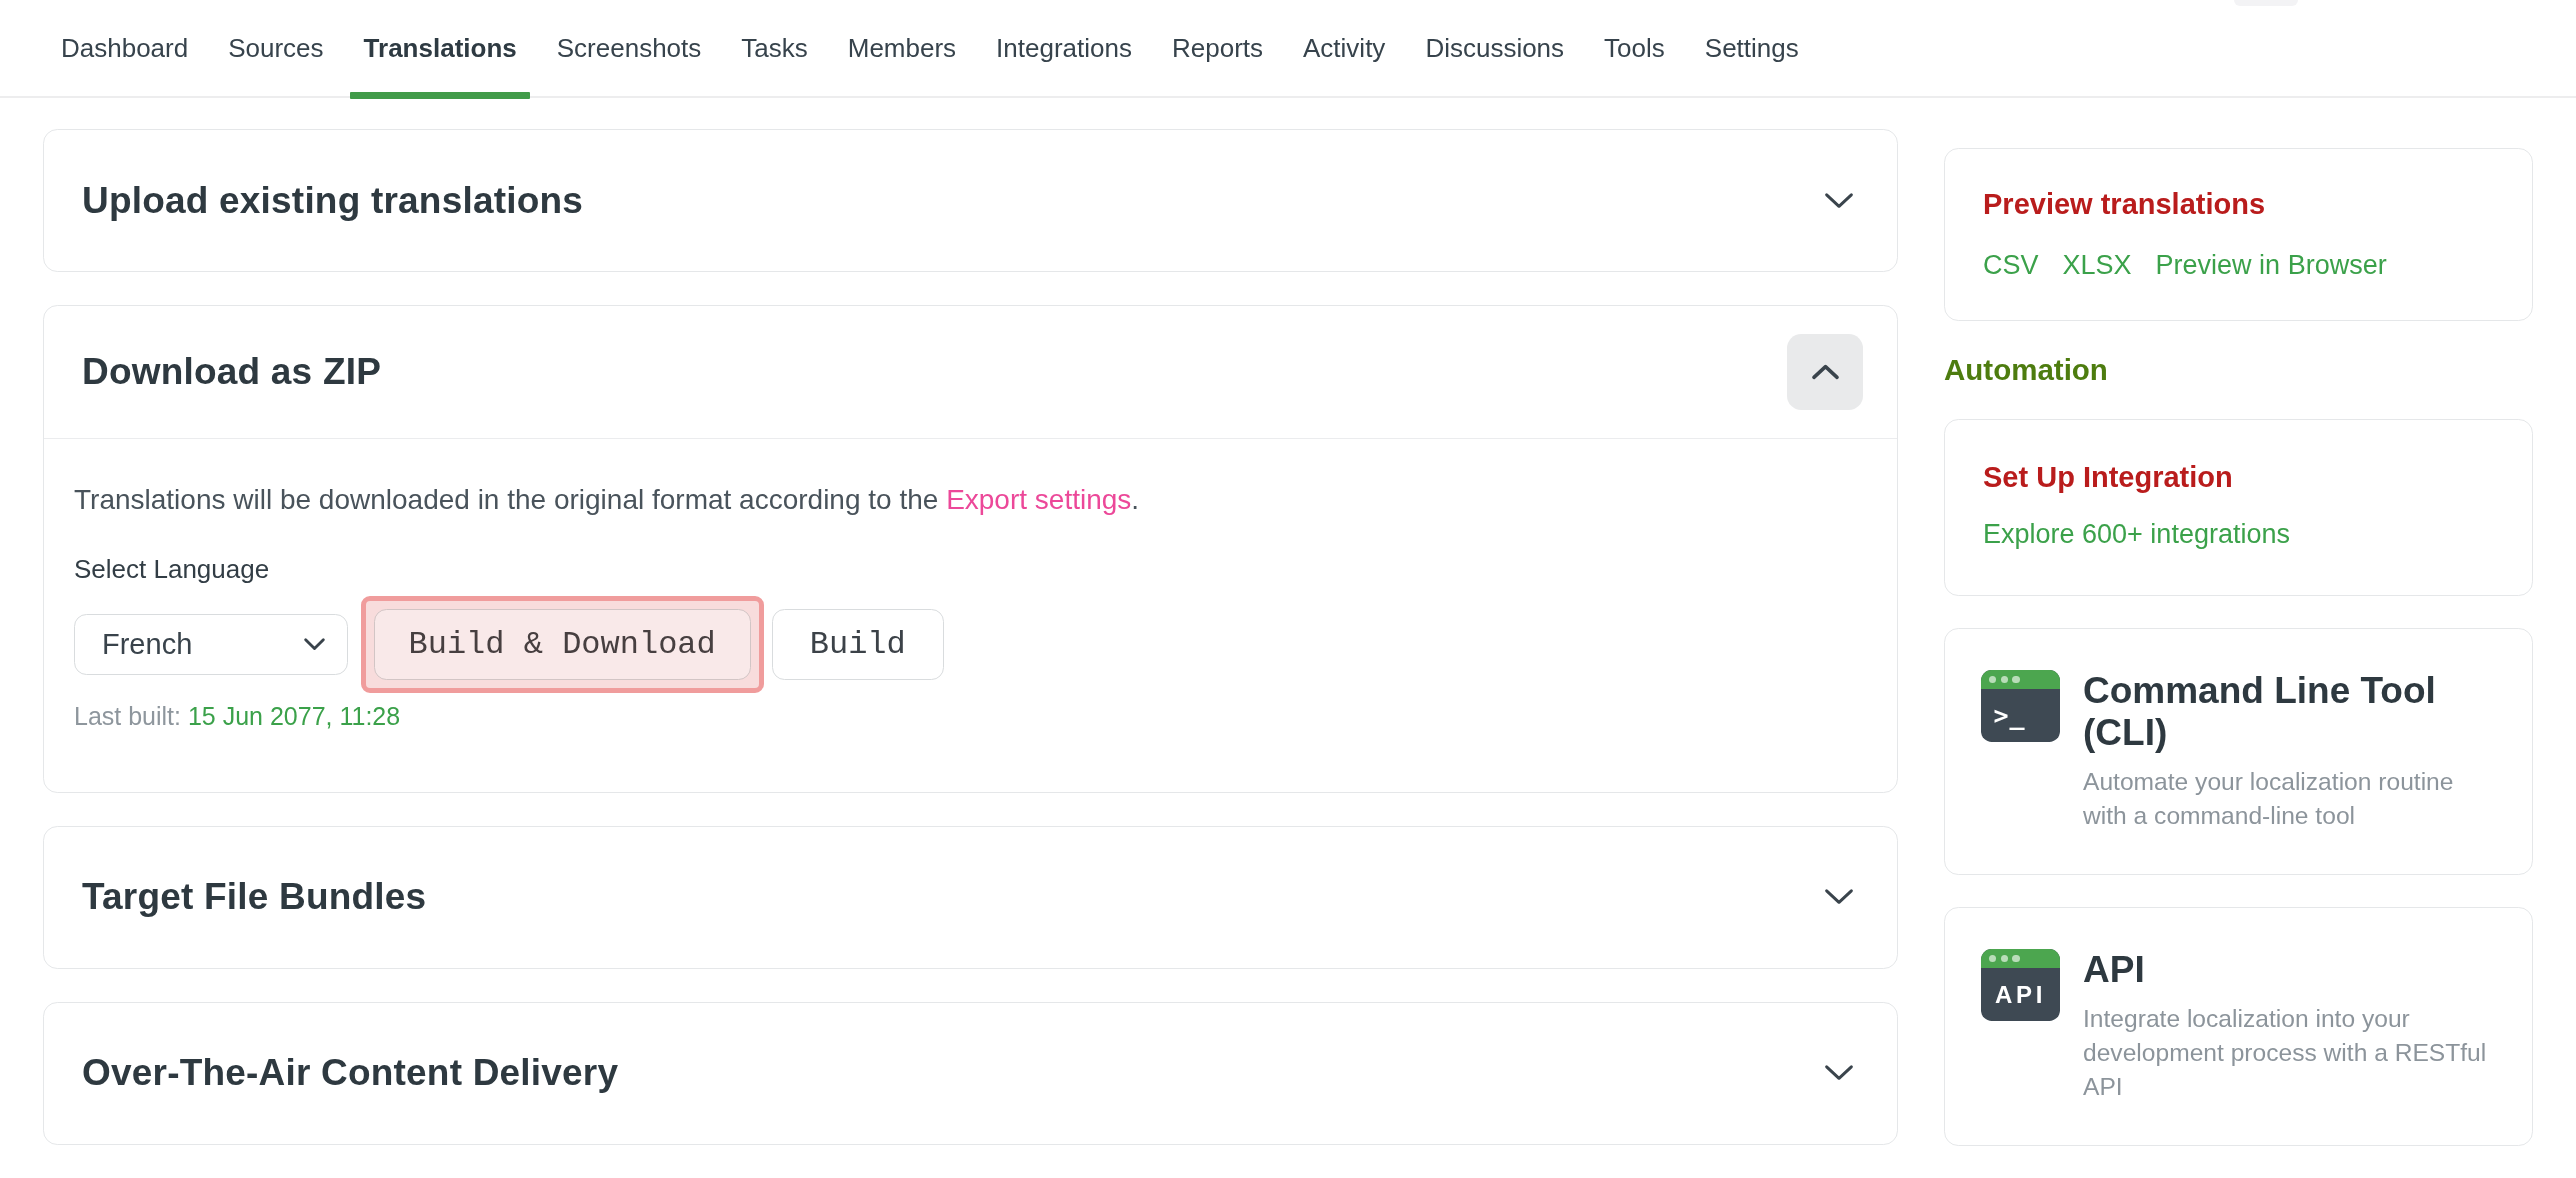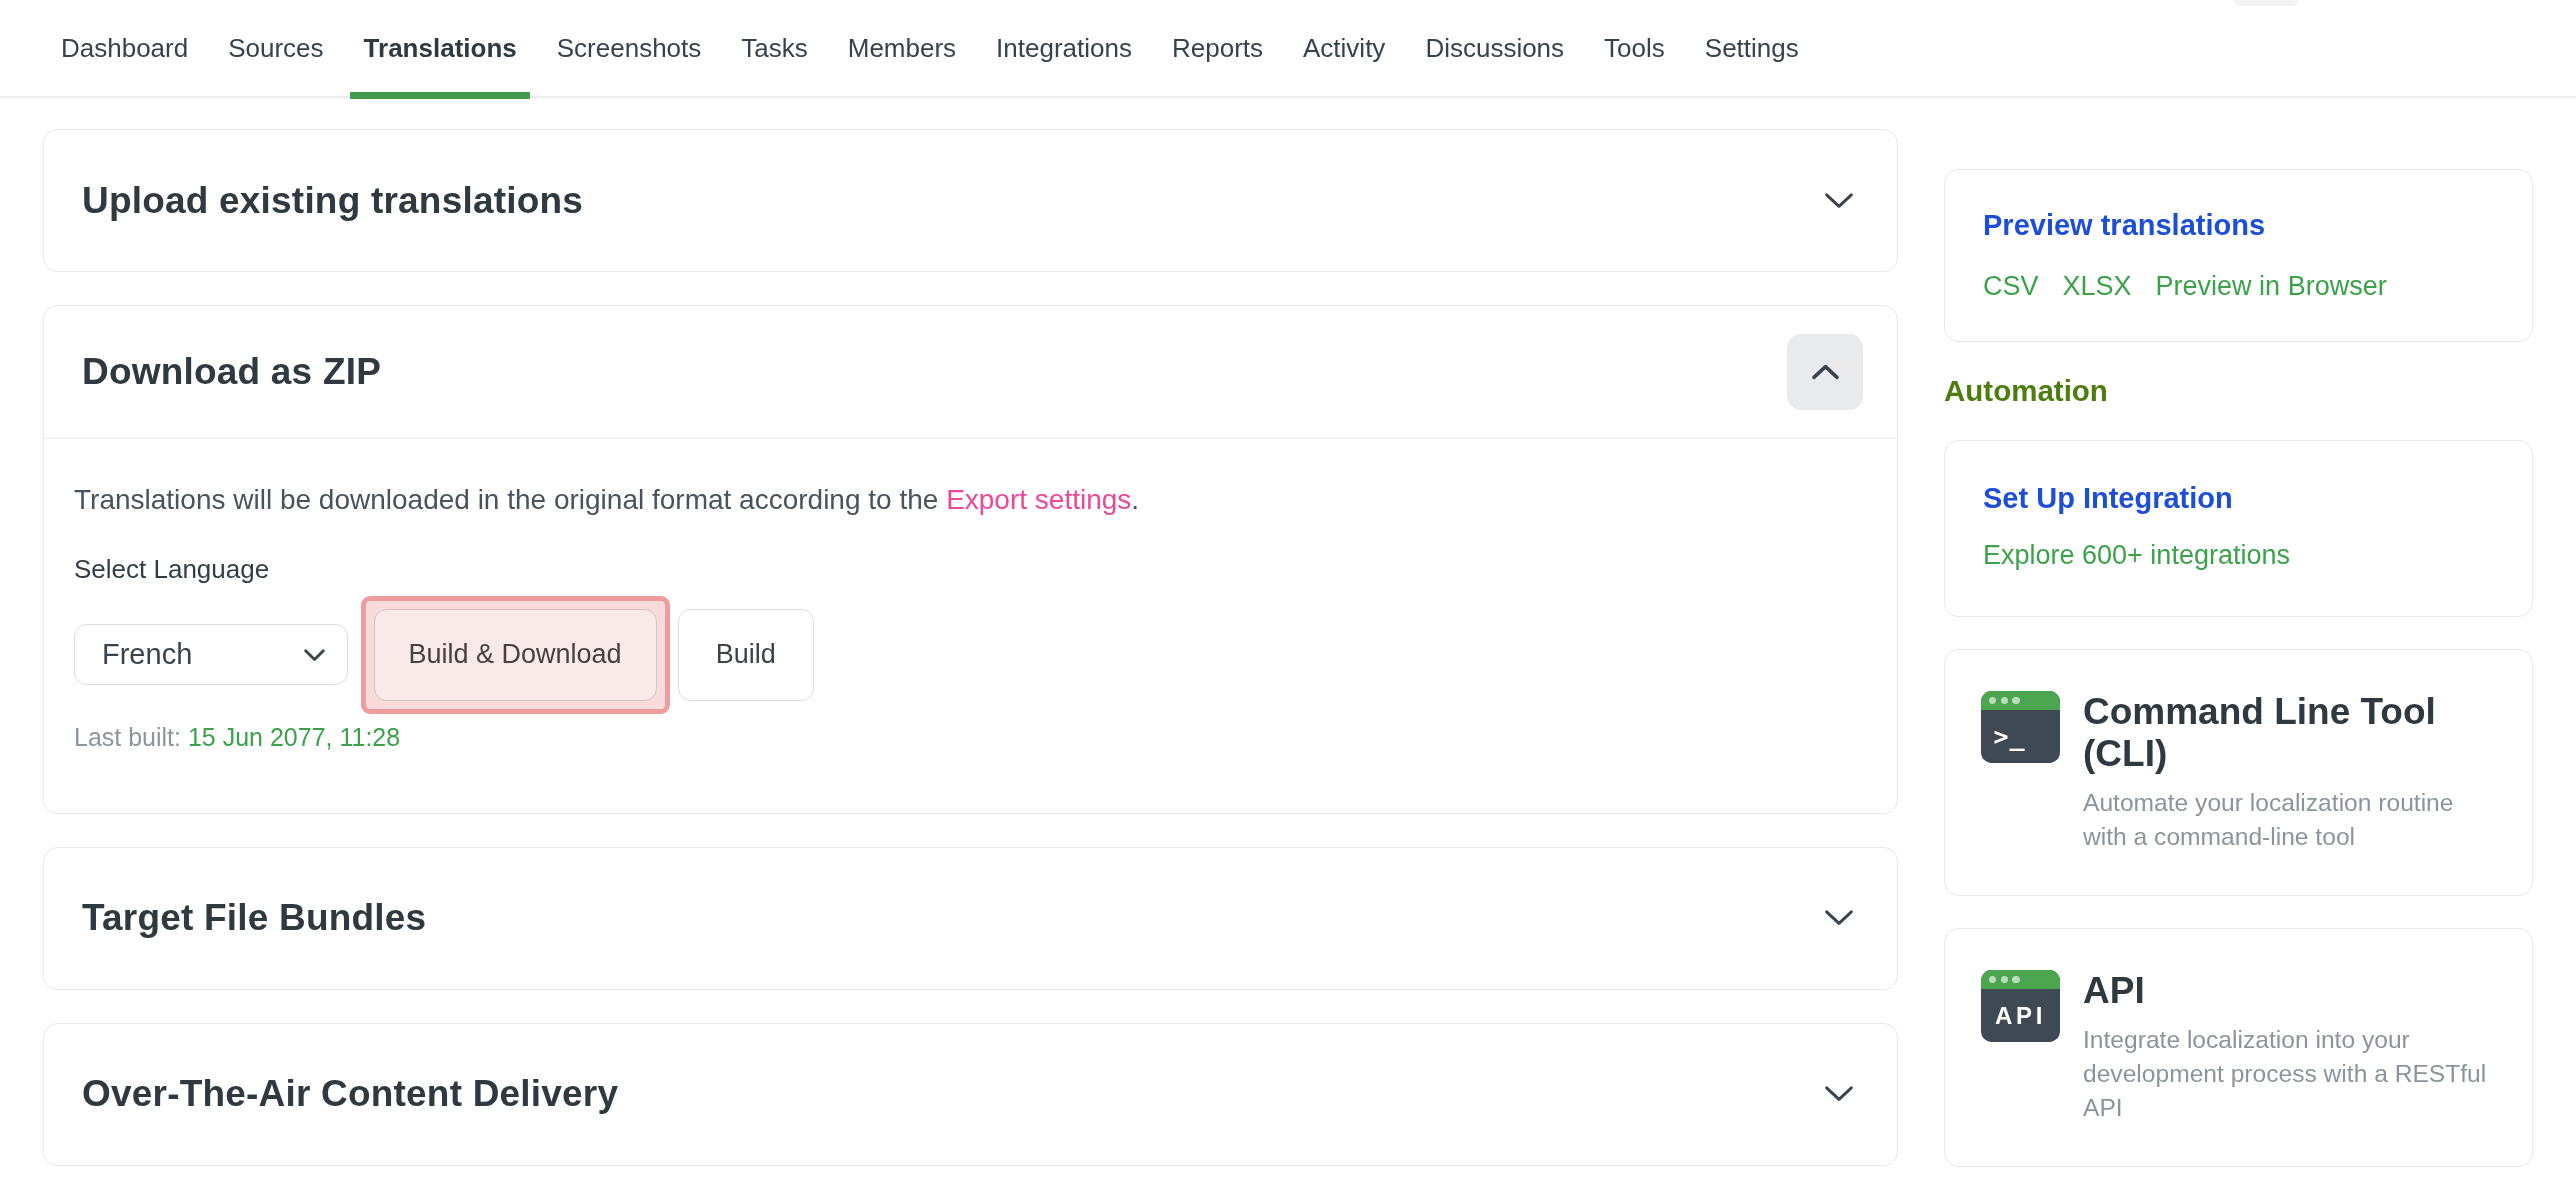--- a/index.html
+++ b/index.html
@@ -107,24 +107,24 @@
   }
   .lang-select .chev { margin-left: auto; }
   .highlight-annotation {
     margin-left: 12.5px;
     border: 5.4px solid #f09c9c;
     background: #f8dcdc;
     border-radius: 9px;
     padding: 8px;
   }
   .btn {
-    height: 92px;
+    height: 71px;
     border-radius: 12.5px;
-    font-family: Liberation Sans, sans-serif;
-    font-size: 27px;
+    font-family: Liberation Mono, monospace;
+    font-size: 32px;
     color: #3c4248;
     display: inline-flex;
     align-items: center;
     justify-content: center;
     cursor: pointer;
   }
   .btn-build-download {
     padding: 0 34px;
     background: #f9e9e9;
     border: 1.8px solid #d2c5c5;
@@ -140,21 +140,21 @@
   .last-built .green-val { color: #3ba14a; }
 
   
   .side-card {
     background: #fff;
     border: 1.8px solid #e5e7e9;
     border-radius: 14.3px;
     margin-bottom: 32px;
   }
   .preview-card { padding: 39px 38px; }
-  .side-card-title { font-size: 29px; font-weight: 700; color: #1d4ed8; }
+  .side-card-title { font-size: 29px; font-weight: 700; color: #b91c1c; }
   .preview-links { margin-top: 29px; display: flex; }
   .side-link { font-size: 27px; color: #3ba14a; margin-right: 24px; cursor: pointer; white-space: nowrap; }
   .side-heading { margin: 30px 0 32px 0; font-size: 29.5px; font-weight: 700; color: #4d7c0f; }
   .integration-card { padding: 41px 38px 45px 38px; }
   .integration-card .side-link { margin: 25px 0 0 0; display: inline-block; }
 
   .promo-card { padding: 41px 36px 41px 36px; display: flex; cursor: pointer; }
   .term-icon {
     flex: none;
     width: 79px; height: 72px;

